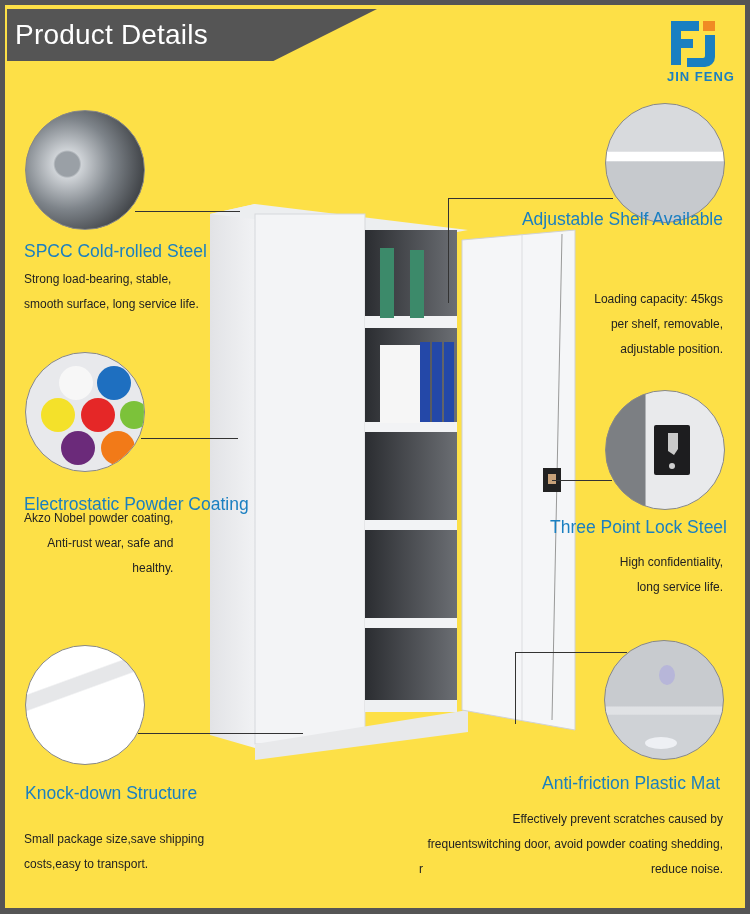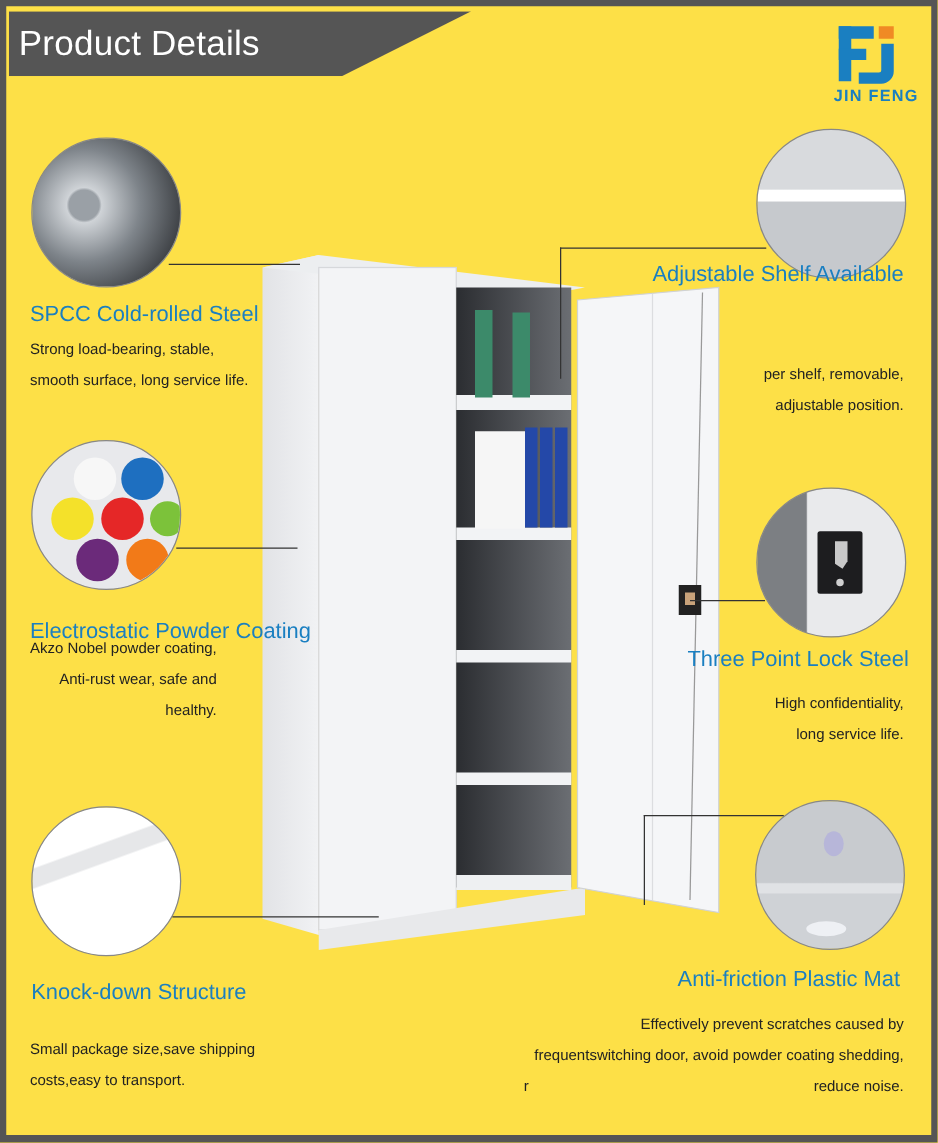--- a/index.html
+++ b/index.html
@@ -116,20 +116,21 @@
   <div class="desc" style="left:19px;top:802px;margin-top:20px;">
     <div>Small package size,save shipping</div>
     <div>costs,easy to transport.</div>
   </div>
 
   <div class="circle" style="left:600px;top:98px;width:118px;height:118px;background:linear-gradient(180deg,#d8dadd 0 40%,#ffffff 41% 48%,#c6c9cd 49% 100%);"></div>
   <div class="leader" style="left:443px;top:193px;width:165px;height:1px;"></div>
   <div class="leader" style="left:443px;top:193px;width:1px;height:105px;"></div>
   <div class="heading right" style="right:22px;top:204px;">Adjustable Shelf Available</div>
   <div class="desc right" style="right:22px;top:282px;">
+    <div>Loading capacity: 45kgs</div>
     <div>per shelf, removable,</div>
     <div>adjustable position.</div>
   </div>
 
   <div class="circle" style="left:600px;top:385px;width:118px;height:118px;background:linear-gradient(90deg,#7c7f83 0 33%,#e9eaec 34% 100%);">
     <svg width="118" height="118" viewBox="0 0 118 118">
       <rect x="48" y="34" width="36" height="50" rx="2" fill="#1d1d1f"></rect>
       <polygon points="62,42 72,42 72,58 68,64 62,60" fill="#c9c9c9"></polygon>
       <circle cx="66" cy="75" r="3" fill="#cfcfcf"></circle>
     </svg>

